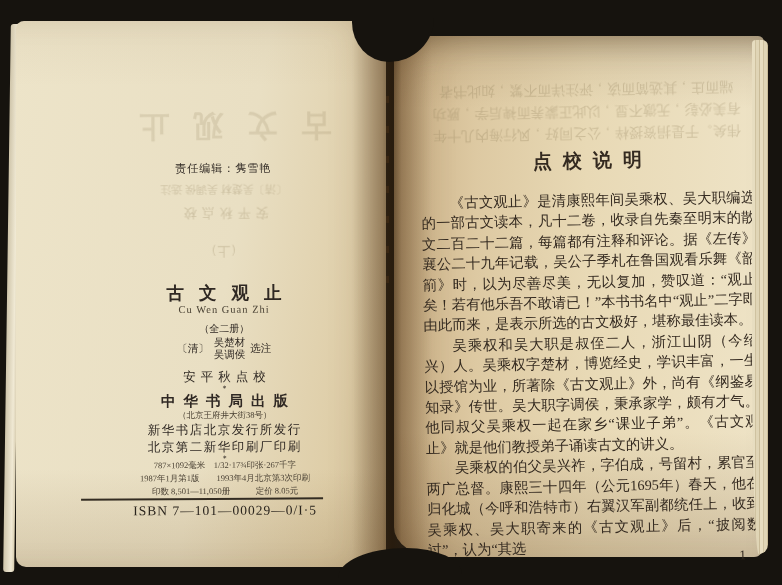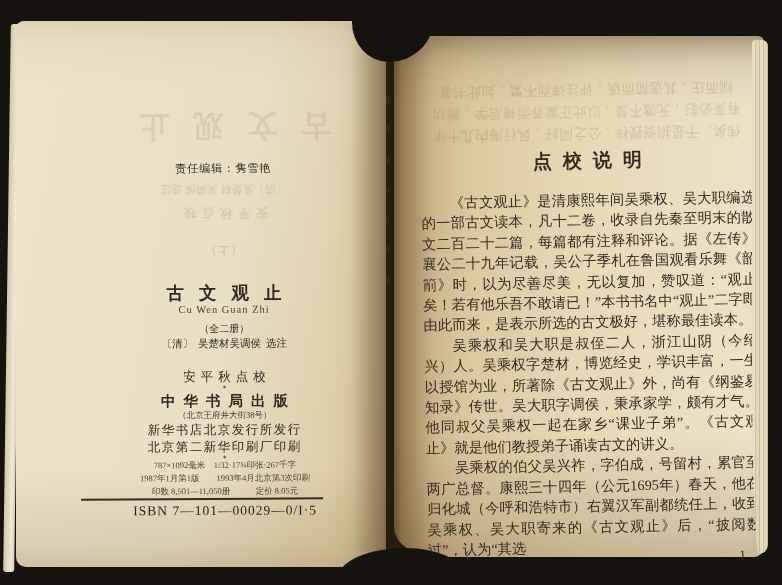--- a/index.html
+++ b/index.html
@@ -58,21 +58,21 @@
   .mirror{transform:scale(-1,-1);color:#8d7c57;opacity:.3;filter:blur(.7px);}
   .lp-mirror-title{top:84px;font-size:30px;font-weight:bold;letter-spacing:24px;opacity:.18;}
   .lp-editor{top:140px;font-size:11px;letter-spacing:1px;}
   .lp-mirror1{top:161px;font-size:11px;}
   .lp-mirror2{top:183px;font-size:13px;letter-spacing:5px;}
   .lp-mirror3{top:221px;font-size:13px;}
   .lp-title{top:260px;font-size:17.5px;font-weight:bold;letter-spacing:15px;text-indent:15px;}
   .lp-pinyin{top:283px;font-size:10.5px;letter-spacing:1px;color:#4a4234;}
   .lp-vol{top:301px;font-size:10px;}
   .lp-authors{top:316px;display:flex;justify-content:center;align-items:center;gap:5px;font-size:10.5px;white-space:nowrap;}
-  .lp-authors .names{display:flex;flex-direction:row;line-height:12px;}
+  .lp-authors .names{display:flex;flex-direction:column;line-height:12px;}
   .lp-punct{top:348px;font-size:12.5px;letter-spacing:5px;text-indent:5px;}
   .lp-star1{top:362px;font-size:8px;}
   .lp-pub{top:371px;font-size:14.5px;letter-spacing:8px;text-indent:8px;font-weight:bold;}
   .lp-addr{top:389px;font-size:8.5px;color:#453c2f;}
   .lp-dist{top:401px;font-size:12.5px;letter-spacing:1.5px;}
   .lp-print{top:418px;font-size:12.5px;letter-spacing:1.5px;}
   .lp-star2{top:432px;font-size:8px;}
   .lp-colo0{top:439px;font-size:8.5px;color:#4a4134;}
   .lp-colo1{top:452px;font-size:8.5px;color:#4a4134;}
   .lp-colo2{top:465px;font-size:8.5px;color:#4a4134;}

